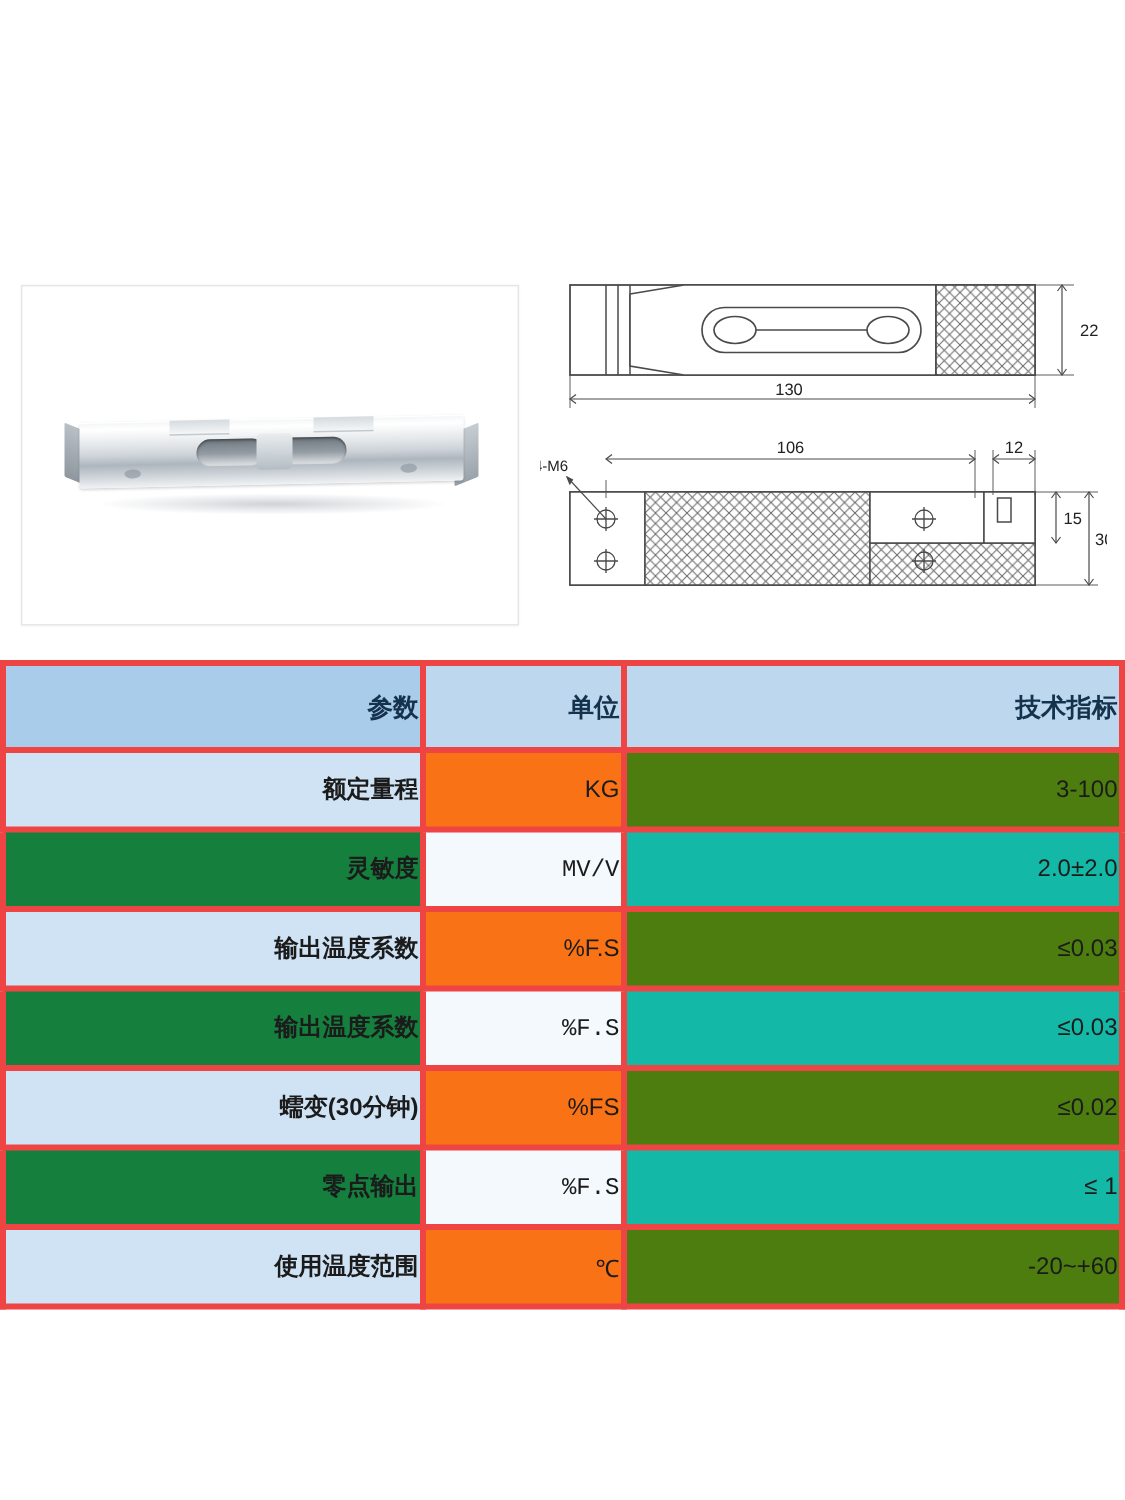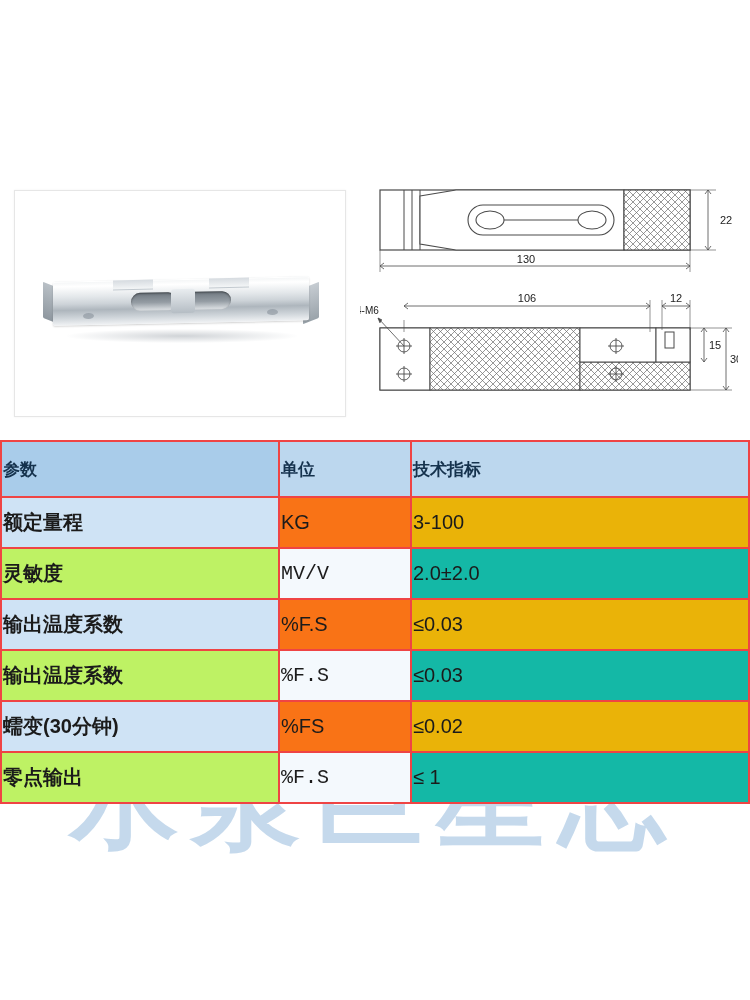--- a/index.html
+++ b/index.html
@@ -134,44 +134,44 @@
   
   .spec-table {
     position: absolute;
     left: 0;
     top: 440px;
     width: 750px;
     border-collapse: collapse;
     table-layout: fixed;
   }
   .spec-table th, .spec-table td {
-    border: 2px solid #ef4444;
-    text-align: left;
+    border: 4px solid #ef4444;
+    text-align: right;
     vertical-align: middle;
     color: #1b1b1b;
   }
   .spec-table thead th {
     height: 52px;
     background: #bcd7ee;
     font-size: 17px;
     font-weight: bold;
     color: #15324d;
   }
   .spec-table thead th.hdr-param { background: #a9ccea; }
   .spec-table thead th.hdr-unit  { background: #bcd7ee; }
   .spec-table thead th.hdr-spec  { background: #bcd7ee; }
 
   .spec-table tbody td {
     height: 47px;
-    font-size: 20px;
+    font-size: 16px;
   }
   .spec-table tbody tr.odd td.c-param { background: #cfe3f5; }
   .spec-table tbody tr.odd td.c-unit  { background: #f97316; }
-  .spec-table tbody tr.odd td.c-spec  { background: #eab308; }
-  .spec-table tbody tr.even td.c-param { background: #bef264; }
+  .spec-table tbody tr.odd td.c-spec  { background: #4d7c0f; }
+  .spec-table tbody tr.even td.c-param { background: #15803d; }
   .spec-table tbody tr.even td.c-unit  { background: #f4f9fd; font-family: Liberation Mono, monospace; }
   .spec-table tbody tr.even td.c-spec  { background: #14b8a6; }
   .spec-table tbody td.c-param { font-weight: bold; }
 
   
   .watermark {
     position: absolute;
     left: 0;
     top: 700px;
     width: 750px;
@@ -362,16 +362,21 @@
     <tr class="odd">
       <td class="c-param">蠕变(30分钟)</td>
       <td class="c-unit">%FS</td>
       <td class="c-spec">≤0.02</td>
     </tr>
     <tr class="even">
       <td class="c-param">零点输出</td>
       <td class="c-unit">%F.S</td>
       <td class="c-spec">≤ 1</td>
     </tr>
+    <tr class="odd">
+      <td class="c-param">使用温度范围</td>
+      <td class="c-unit">℃</td>
+      <td class="c-spec">-20~+60</td>
+    </tr>
   </tbody>
 </table>
 
 <div class="bottom-fill"></div>
 
 </body></html>

